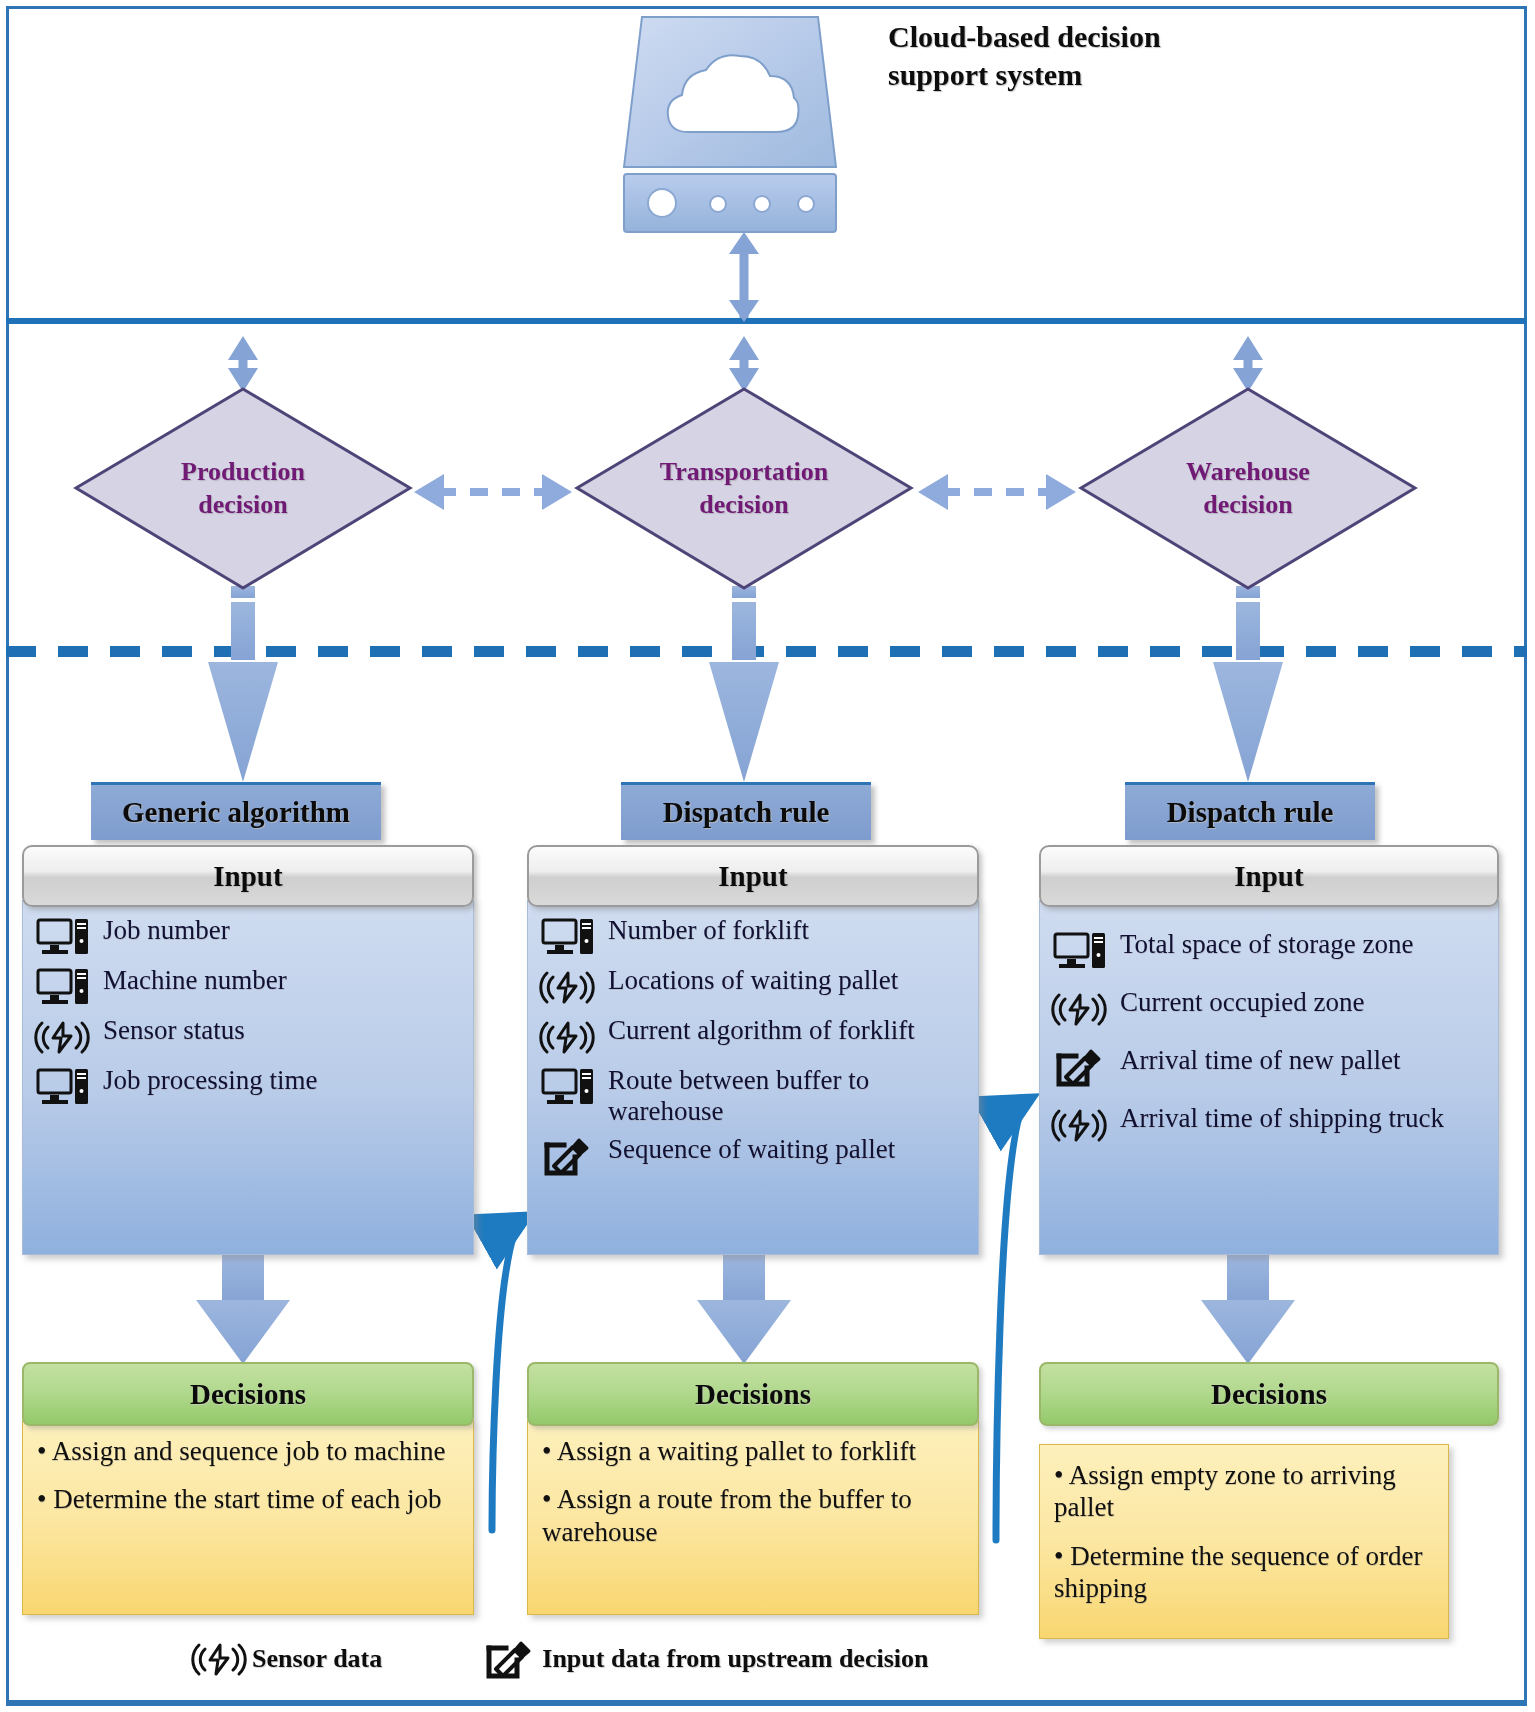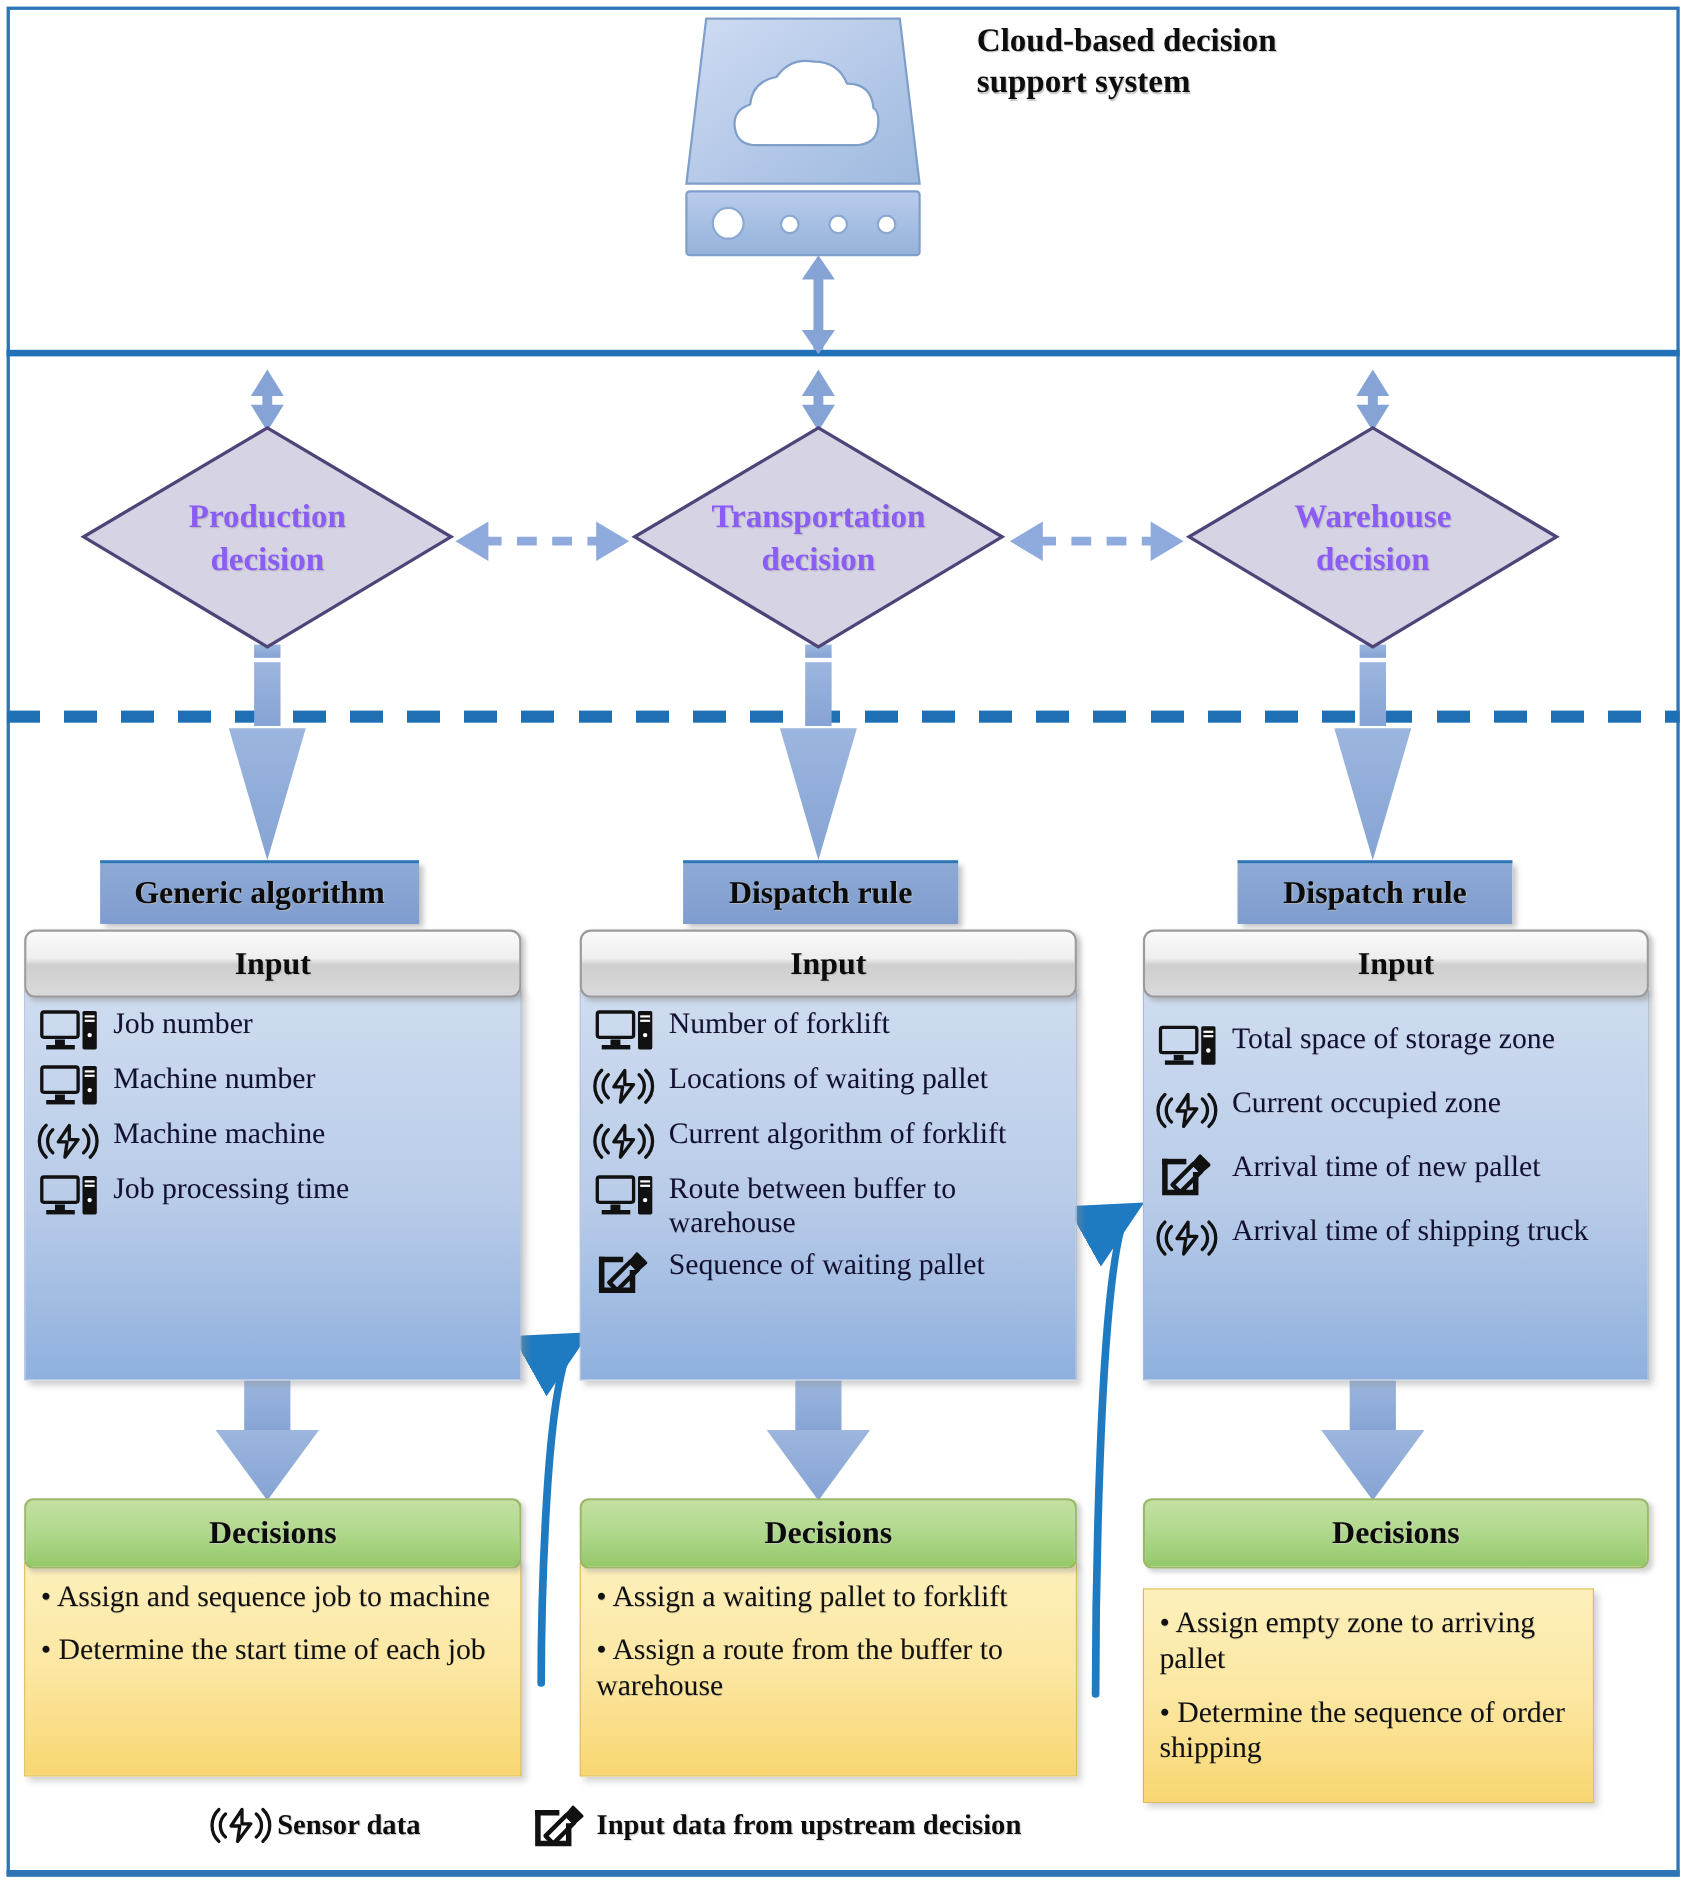--- a/index.html
+++ b/index.html
@@ -82,24 +82,24 @@
     width: 340px;
     height: 205px;
   }
   .diamond .dlabel {
     position: absolute;
     left: 0;
     top: 50%;
     transform: translateY(-50%);
     width: 100%;
     text-align: center;
-    font-size: 30px;
+    font-size: 26px;
     font-weight: bold;
     line-height: 1.3;
-    color: #8b5cf6;
+    color: #701a75;
     text-shadow: 1px 1px 1px rgba(160,160,160,0.6);
     pointer-events: none;
   }
 
   
   .method-bar {
     position: absolute;
     height: 58px;
     background: linear-gradient(to bottom, #8EAAD6 0%, #7E9CCE 100%);
     border-top: 3px solid #2E75B6;
@@ -409,21 +409,21 @@
     <div class="in-row">
       <span class="in-ico">
         <svg width="52" height="40" viewBox="0 0 52 40">
           <path d="M26,6 L16,21 L24,21 L22,35 L34,19 L26,19 Z" fill="none" stroke="#111" stroke-width="3" stroke-linejoin="round"></path>
           <path d="M11,10 A14,14 0 0,0 11,31" fill="none" stroke="#111" stroke-width="3" stroke-linecap="round"></path>
           <path d="M5,6 A20,20 0 0,0 5,35" fill="none" stroke="#111" stroke-width="3" stroke-linecap="round"></path>
           <path d="M39,10 A14,14 0 0,1 39,31" fill="none" stroke="#111" stroke-width="3" stroke-linecap="round"></path>
           <path d="M45,6 A20,20 0 0,1 45,35" fill="none" stroke="#111" stroke-width="3" stroke-linecap="round"></path>
         </svg>
       </span>
-      <span class="in-txt">Machine machine</span>
+      <span class="in-txt">Sensor status</span>
     </div>
     <div class="in-row">
       <span class="in-ico">
         <svg width="52" height="40" viewBox="0 0 52 40">
           <rect x="1" y="3" width="33" height="23" rx="2" fill="none" stroke="#111" stroke-width="3"></rect>
           <rect x="13" y="28" width="9" height="5" fill="#111"></rect>
           <rect x="5" y="33" width="26" height="4" fill="#111"></rect>
           <rect x="38" y="2" width="13" height="35" rx="1.5" fill="#111"></rect>
           <rect x="40" y="6" width="9" height="2" fill="#fff"></rect>
           <rect x="40" y="10" width="9" height="2" fill="#fff"></rect>

